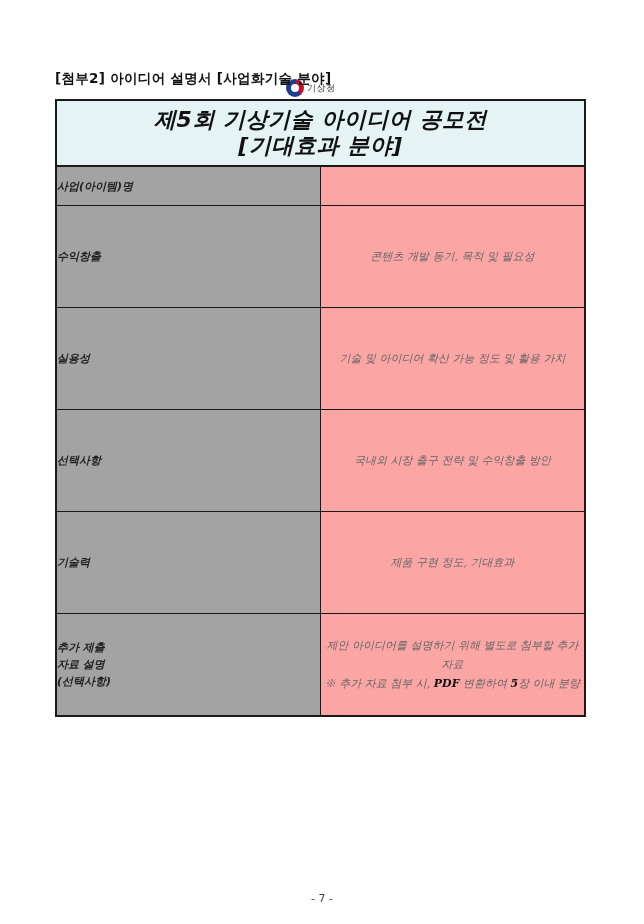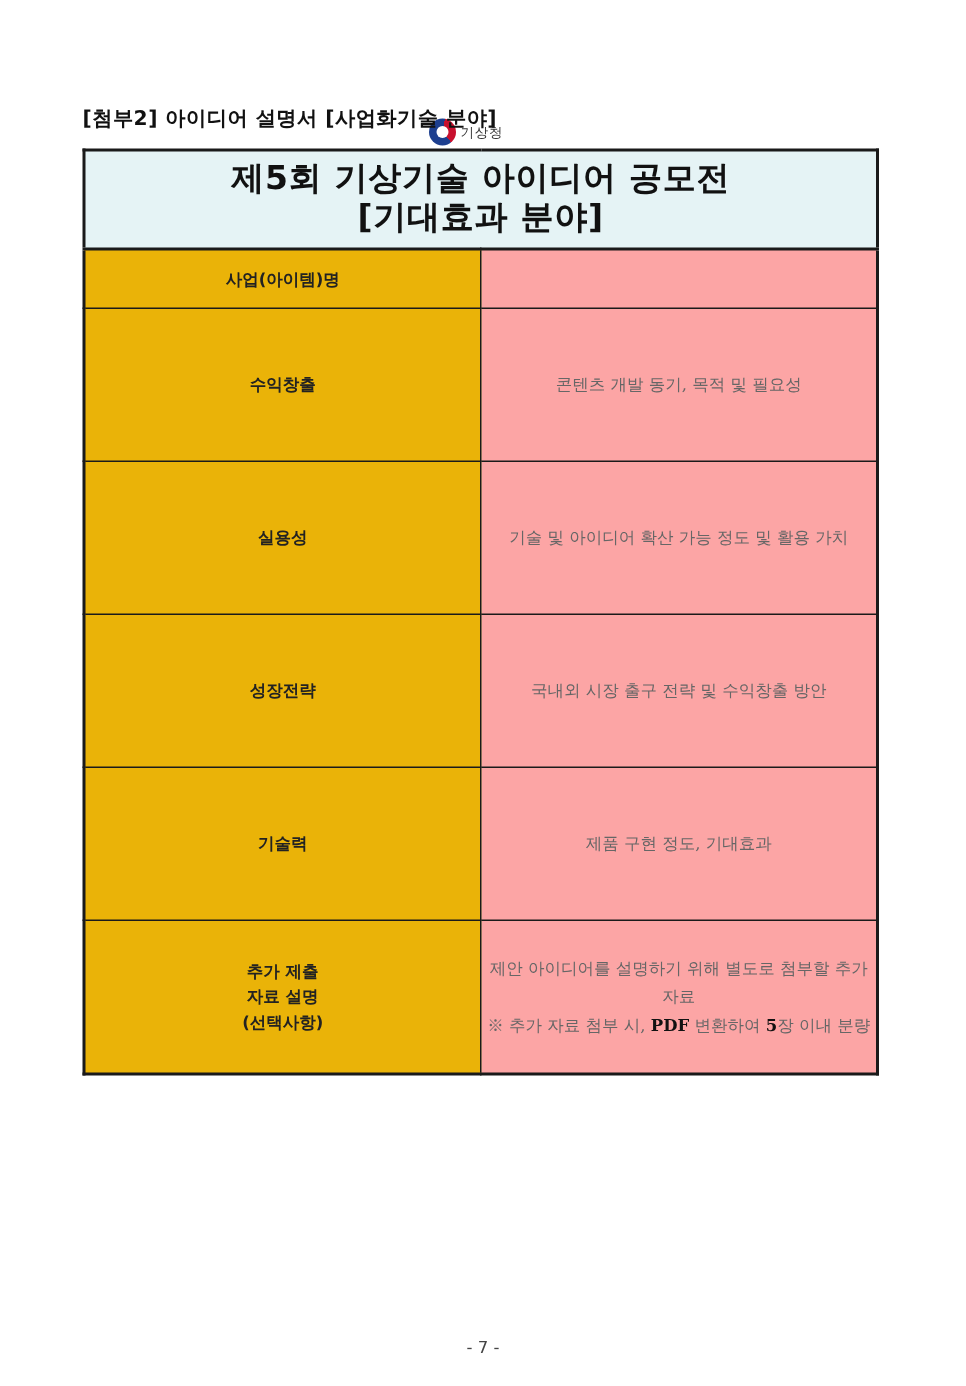--- a/index.html
+++ b/index.html
@@ -5,26 +5,26 @@
   html, body { margin: 0; padding: 0; background: #ffffff; }
   body { width: 644px; height: 924px; position: relative; overflow: hidden;
          font-family: "DejaVu Sans", sans-serif; color: #111; }
   .logo { position: absolute; left: 286px; top: 33px; height: 22px; display: flex; align-items: center; gap: 3px; margin-top: 44px; }
   .logo-mark { width: 18px; height: 18px; border-radius: 50%; position: relative; overflow: hidden;
                background: conic-gradient(from 200deg, #1d3f8f 0deg, #1d3f8f 170deg, #c8102e 170deg, #c8102e 300deg, #1d3f8f 300deg); }
   .logo-mark::after { content: ""; position: absolute; left: 5px; top: 5px; width: 8px; height: 8px; border-radius: 50%; background: #fff; }
   .logo-text { font-size: 9px; color: #333; letter-spacing: 0.5px; }
   .doc-heading { position: absolute; left: 55px; top: 70px; font-size: 13.5px; font-weight: bold; letter-spacing: 0.3px; text-align: center; }
   table.form { position: absolute; left: 55px; top: 99px; width: 531px; border-collapse: collapse;
-               border: 2px solid #1a1a1a; table-layout: fixed; }
+               border: 2px solid #1a1a1a; table-layout: fixed; font-style: italic; }
   table.form td { border: 1px solid #1a1a1a; padding: 0; }
   .title-cell { background: #e5f3f5; height: 64px; text-align: center; vertical-align: middle;
                 border-bottom: 2px solid #1a1a1a !important; }
   .title-line { font-size: 22px; font-weight: bold; line-height: 26px; letter-spacing: 0.5px; }
-  .label-cell { background: #eab308; width: 146px; text-align: center; vertical-align: middle;
+  .label-cell { background: #a3a3a3; width: 146px; vertical-align: middle;
                 font-size: 11px; font-weight: bold; color: #222; line-height: 17px; }
   .value-cell { background: #fca5a5; text-align: center; vertical-align: middle; font-size: 11px; color: #666; line-height: 19px;
                 font-family: "DejaVu Serif", serif; }
   .row-name td { height: 38px; }
   .row-big td { height: 101px; }
   .row-name td, .row-big td { border-bottom: 2px solid #444; }
   .value-cell b { color: #111; }
   .page-num { position: absolute; left: 0; width: 644px; top: 892px; text-align: center; font-size: 11px; color: #444; }
 </style>
 </head>
@@ -51,21 +51,21 @@
   </tr>
   <tr class="row-big">
     <td class="label-cell">수익창출</td>
     <td class="value-cell">콘텐츠 개발 동기, 목적 및 필요성</td>
   </tr>
   <tr class="row-big">
     <td class="label-cell">실용성</td>
     <td class="value-cell">기술 및 아이디어 확산 가능 정도 및 활용 가치</td>
   </tr>
   <tr class="row-big">
-    <td class="label-cell">성장전략</td>
+    <td class="label-cell">선택사항</td>
     <td class="value-cell">국내외 시장 출구 전략 및 수익창출 방안</td>
   </tr>
   <tr class="row-big">
     <td class="label-cell">기술력</td>
     <td class="value-cell">제품 구현 정도, 기대효과</td>
   </tr>
   <tr class="row-big" style="border-bottom:none">
     <td class="label-cell" style="border-bottom:none">
       <div>추가 제출</div>
       <div>자료 설명</div>

